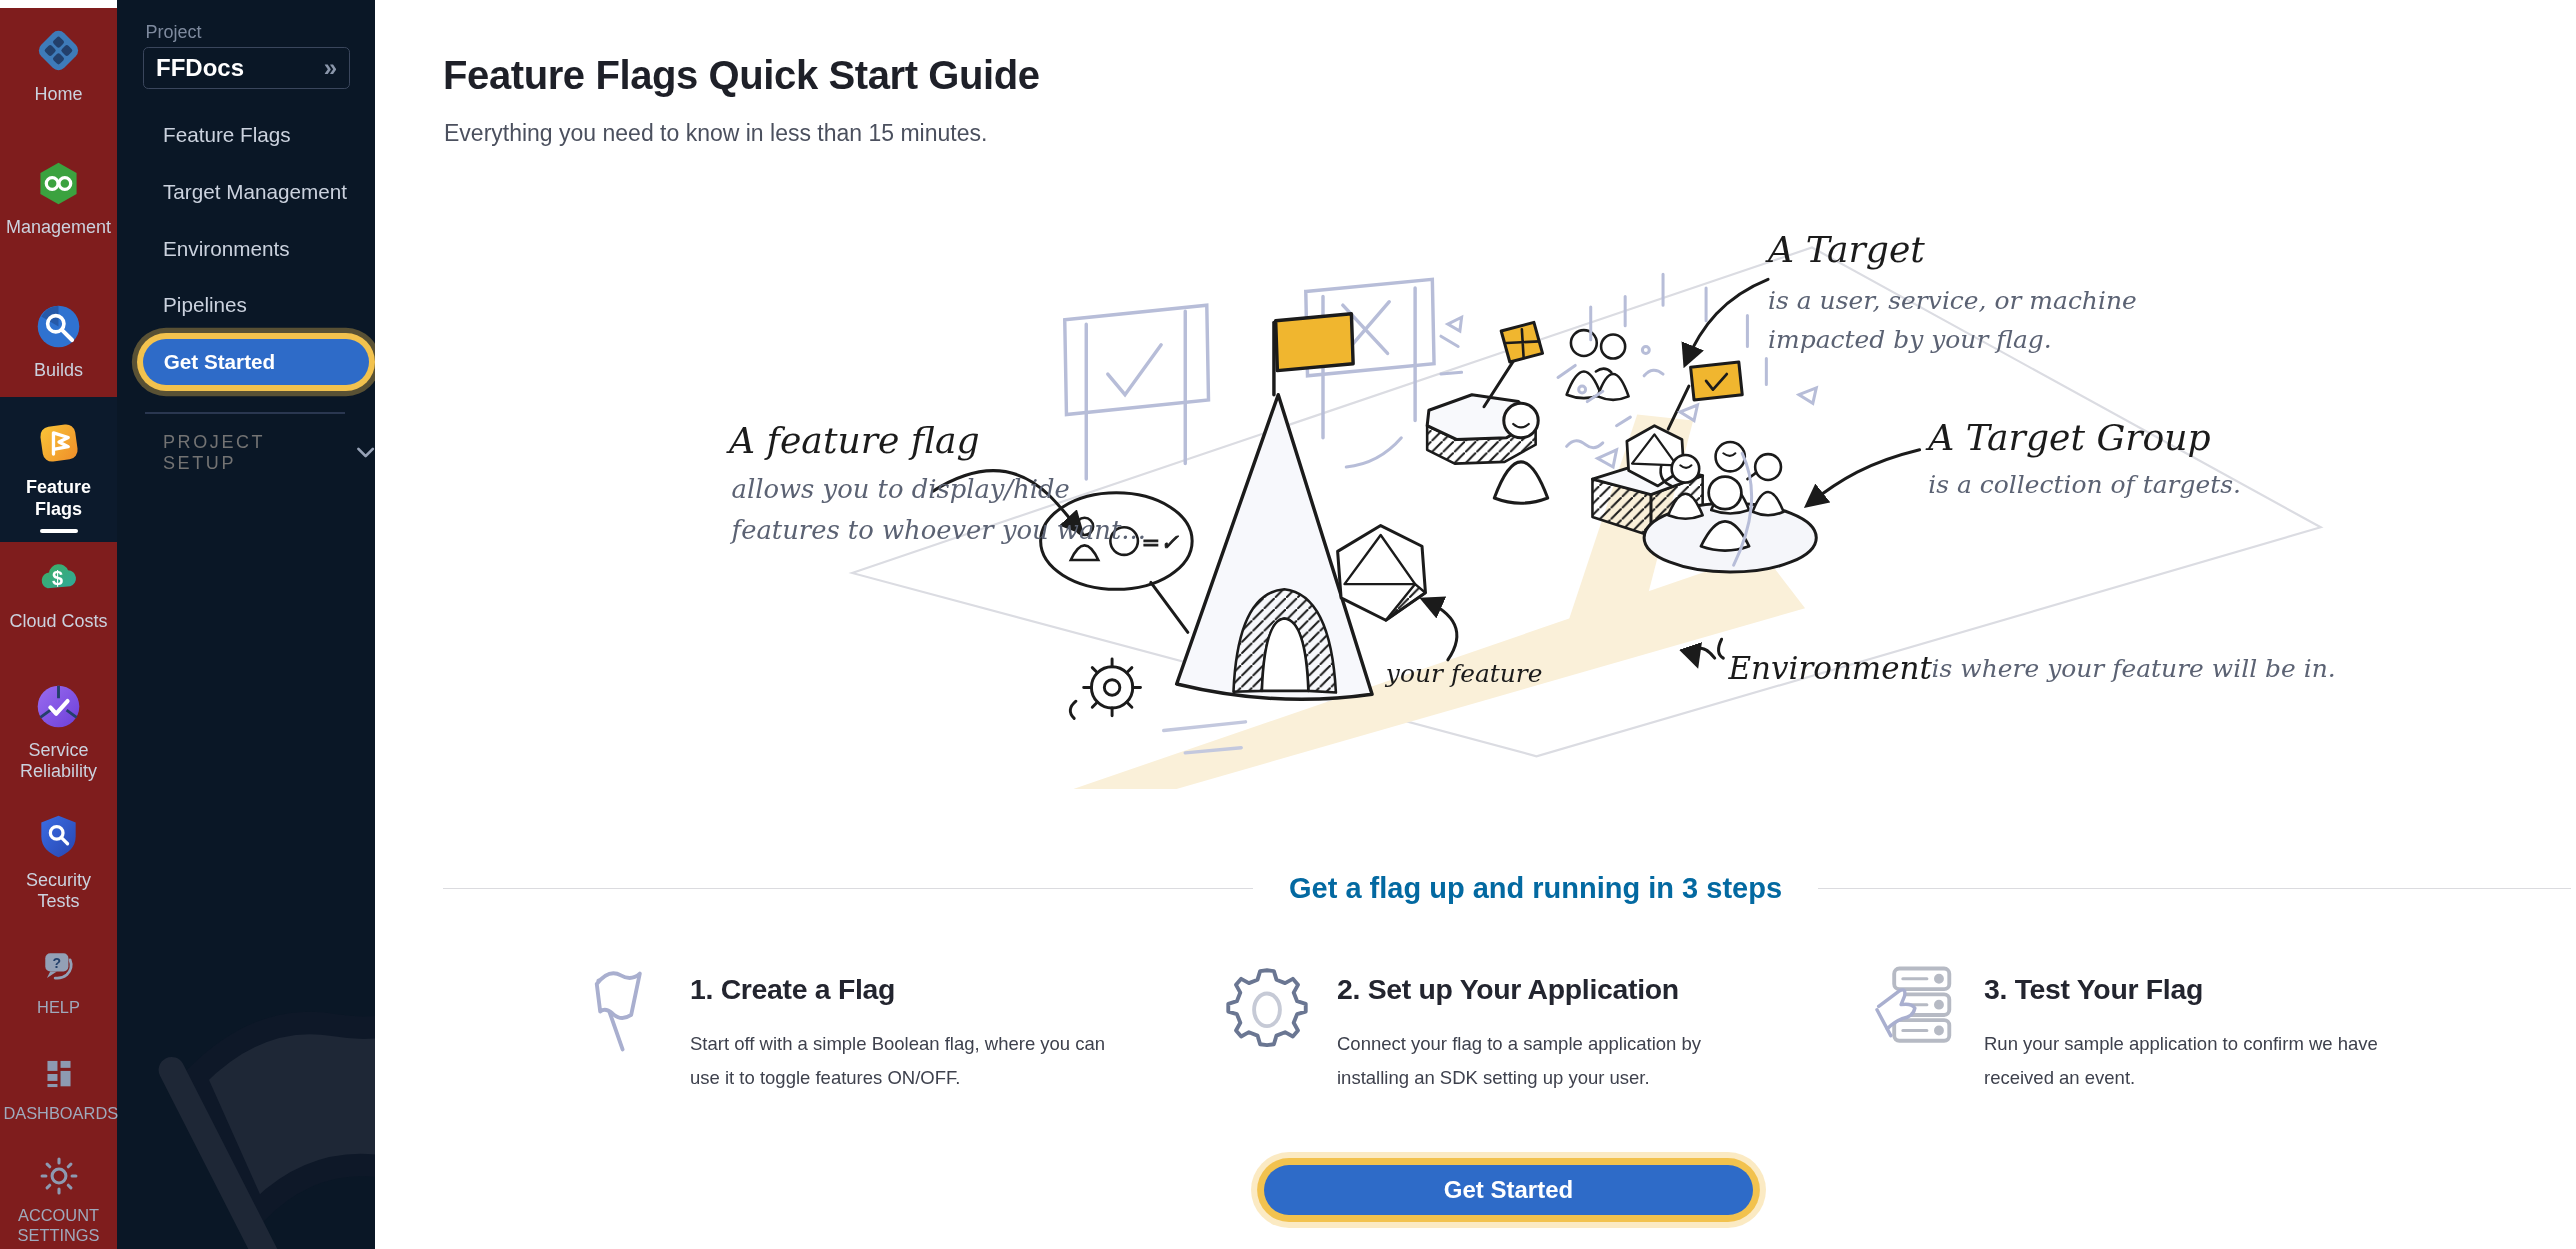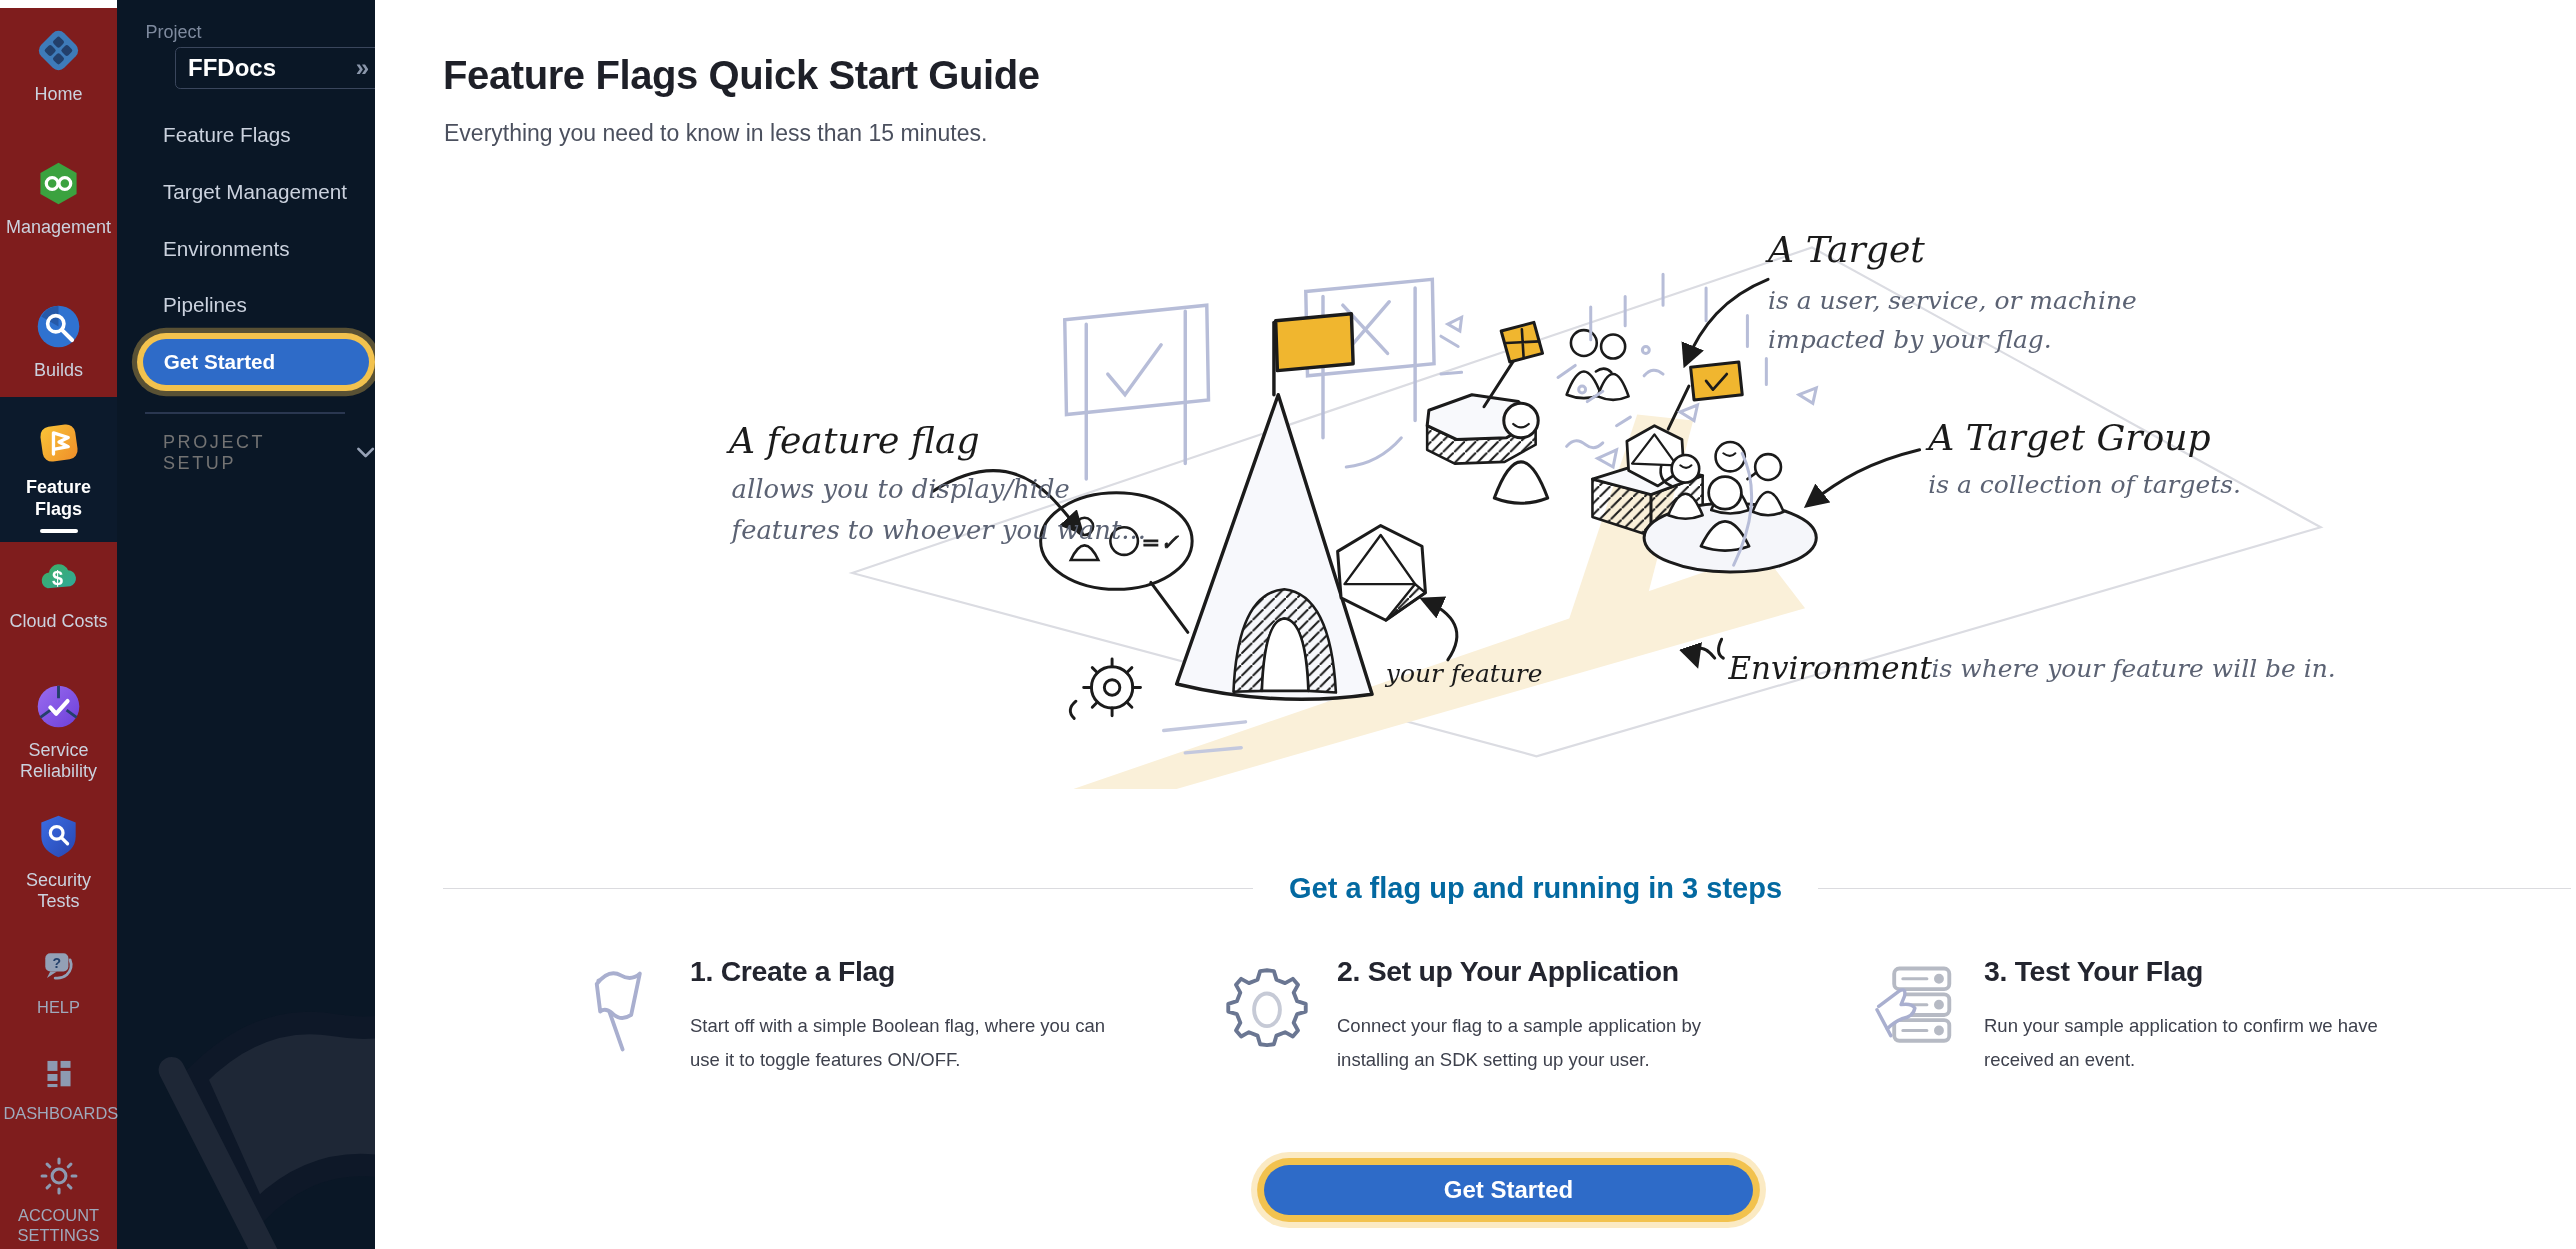--- a/index.html
+++ b/index.html
@@ -14,21 +14,21 @@
   .ps-item .lbl { font-size:18px; line-height:1.2; margin-top:6.9px; padding:0 3.4px; }
   .ps-item.small .lbl { font-size:16.4px; color:#9FA9BC; }
   .ps-item.selected { background:#0C1A2C; height:145px; padding-top:22.4px; }
   .ps-item.selected .lbl { color:#FFFFFF; font-weight:bold; }
   .ps-underline { width:38px; height:4.3px; border-radius:2.6px; background:#fff; margin:8.6px auto 0; }
 
   
   .ssb { position:absolute; left:117px; top:0; width:258px; height:1249px; background:#0A1726; overflow:hidden; z-index:2; }
   .proj-label { position:absolute; left:28.4px; top:22.4px; font-size:18px; color:#7E8A9E; }
   .proj-box { position:absolute; left:26px; top:47px; width:207px; height:42px; border:1.7px solid #3A465C;
-              border-radius:5.2px; display:flex; align-items:center; padding:0 12px; cursor:pointer;margin-left:32px; }
+              border-radius:5.2px; display:flex; align-items:center; padding:0 12px; cursor:pointer; }
   .proj-name { color:#fff; font-size:24px; font-weight:600; flex:1; }
   .proj-exp  { color:#8A96AA; font-size:24px; font-weight:bold; }
   .snav-item { position:absolute; left:0; width:258px; padding-left:46px; font-size:20.7px; color:#CBD2DE;
                line-height:31px; cursor:pointer; }
   .spill { position:absolute; left:26px; top:339px; width:226px; height:46px; border-radius:23px;
            background:#2E6BC8; color:#fff; font-size:20.7px; font-weight:bold; display:flex; align-items:center;
            padding-left:20.7px; cursor:pointer;
            box-shadow:0 0 0 6px #F2C24E, 0 0 0 11.2px rgba(242,194,78,.34); }
   .sdiv { position:absolute; left:27.6px; top:412px; width:200px; height:1.7px; background:#2A3750; }
   .ssec { position:absolute; left:46px; top:432px; font-size:18px; letter-spacing:2.6px; color:#737373;
@@ -43,21 +43,21 @@
 
   .steps-divider { position:absolute; left:0; top:872px; width:2200px; display:flex; align-items:center; }
   .line { height:1.7px; background:#DBDBDF; }
   .line-l { margin-left:67px; width:810px; }
   .line-r { flex:1; margin-right:5.2px; }
   .steps-heading { padding:0 36px; font-size:29px; font-weight:bold; color:#0369a1; white-space:nowrap; }
 
   .steps { position:absolute; left:200px; top:953px; display:flex; }
   .step { display:flex; margin-right:102px; }
   .step-icon { width:88px; margin-right:26px; flex:none; }
-  .step h3 { margin-top:2px; font-size:28.4px; font-weight:bold; color:#23252F; letter-spacing:-0.3px; }
+  .step h3 { margin-top:20px; font-size:28.4px; font-weight:bold; color:#23252F; letter-spacing:-0.3px; }
   .step p { margin-top:20.7px; font-size:18.5px; line-height:34px; color:#3E414D; max-width:431px; }
 
   .cta { position:absolute; left:888px; top:1165px; width:489px; height:50px; border-radius:25px;
          background:#2E6BC8; color:#fff; font-size:24px; font-weight:bold; display:flex; align-items:center;
          justify-content:center; cursor:pointer; border:none;
          box-shadow:0 0 0 6.9px #F2C24E, 0 0 0 13px rgba(242,194,78,.34); }
 
   .hand { font-family:"DejaVu Serif", serif; font-style:italic; }
 </style>
 </head>

